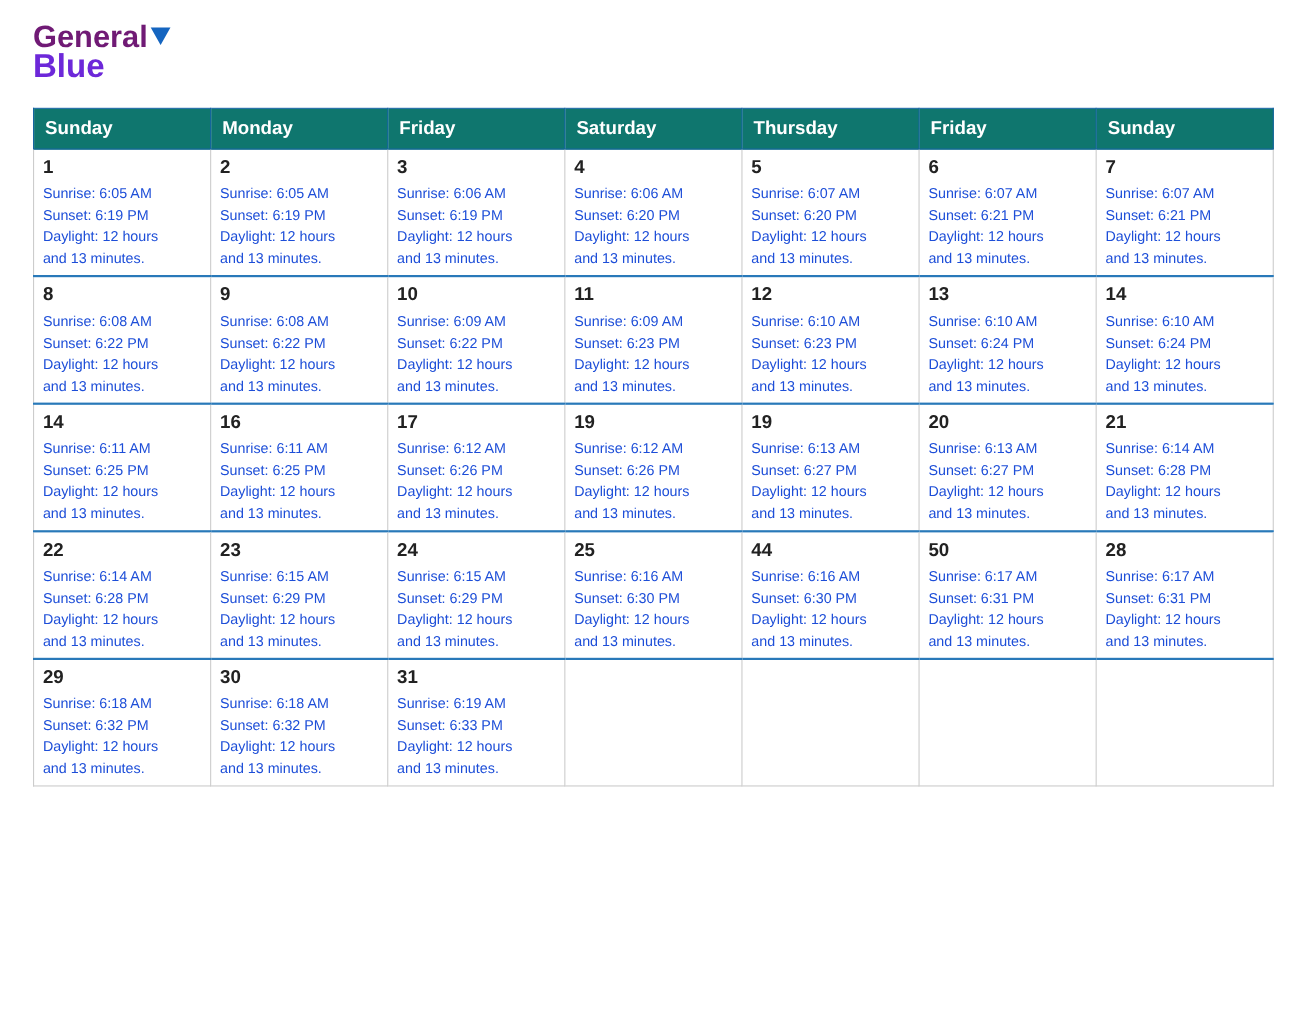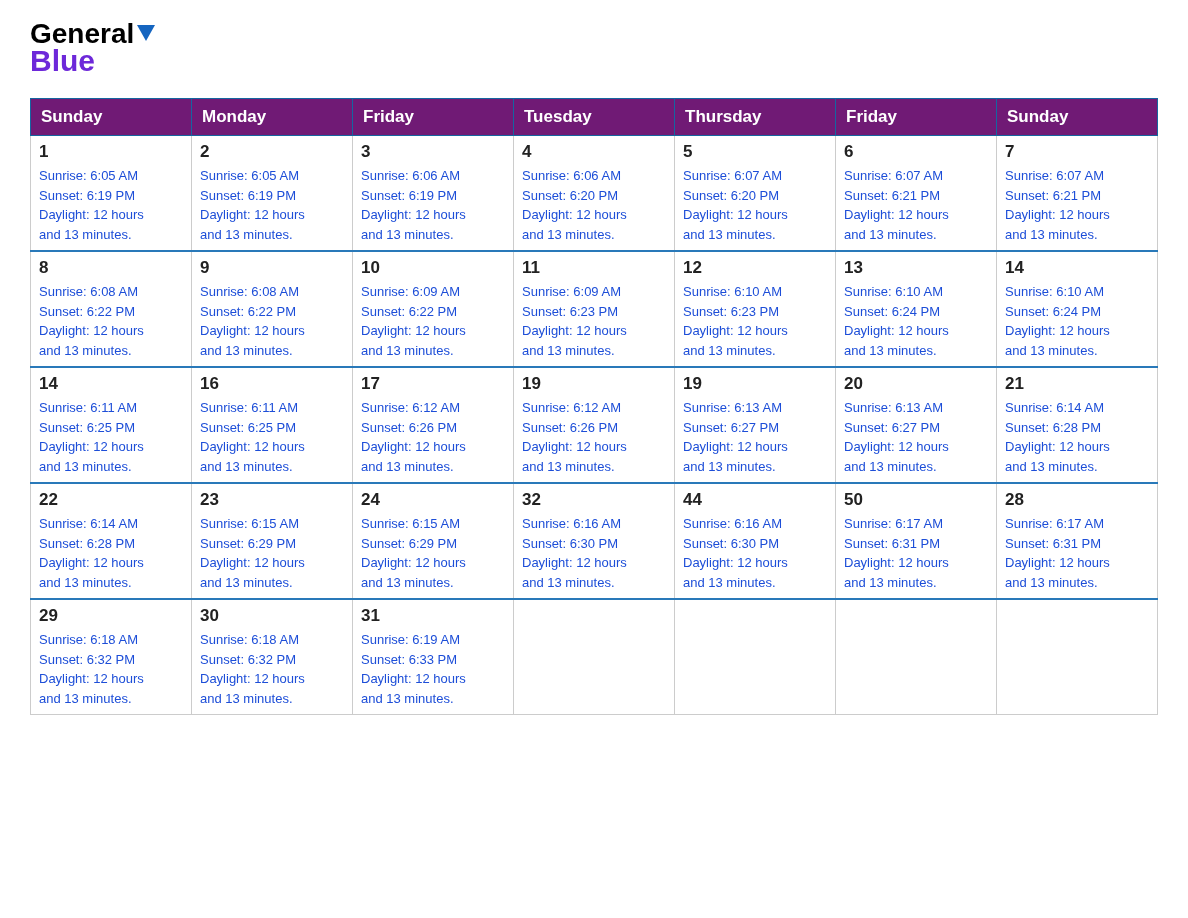--- a/index.html
+++ b/index.html
@@ -17,21 +17,21 @@
       margin-bottom: 20px;
     }
     .logo {
       display: flex;
       flex-direction: column;
       align-items: flex-start;
     }
     .logo-text {
       font-size: 28px;
       font-weight: bold;
-      color: #000000;
+      color: #701a75;
       line-height: 1;
     }
     .logo-blue {
       color: #6d28d9;
       font-size: 30px;
       font-weight: bold;
       margin-top: -4px;
     }
     .title-block {
       text-align: right;
@@ -46,21 +46,21 @@
       font-size: 22px;
       color: #333;
       margin-top: 4px;
     }
     .calendar-table {
       width: 100%;
       border-collapse: collapse;
       border: 1px solid #aaa;
     }
     .calendar-table th {
-      background-color: #701a75;
+      background-color: #0f766e;
       color: #fff;
       font-size: 17px;
       font-weight: bold;
       padding: 8px 10px;
       text-align: left;
       border: 1px solid #1565a0;
     }
     .calendar-table td {
       vertical-align: top;
       padding: 6px 8px;
@@ -106,21 +106,21 @@
     <div class="location"></div>
   </div>
 </div>
 
 <table class="calendar-table">
   <thead>
     <tr>
     <th>Sunday</th>
         <th>Monday</th>
         <th>Friday</th>
-        <th>Tuesday</th>
+        <th>Saturday</th>
         <th>Thursday</th>
         <th>Friday</th>
         <th>Sunday</th>
       </tr>
   </thead>
   <tbody id="calendar-body">
   <tr>
         <td>
           <span class="day-number">1</span>
 <div class="day-info">Sunrise: 6:05 AM<br>Sunset: 6:19 PM<br>Daylight: 12 hours<br>and 13 minutes.</div>
@@ -217,21 +217,21 @@
         </td>
         <td>
           <span class="day-number">23</span>
 <div class="day-info">Sunrise: 6:15 AM<br>Sunset: 6:29 PM<br>Daylight: 12 hours<br>and 13 minutes.</div>
         </td>
         <td>
           <span class="day-number">24</span>
 <div class="day-info">Sunrise: 6:15 AM<br>Sunset: 6:29 PM<br>Daylight: 12 hours<br>and 13 minutes.</div>
         </td>
         <td>
-          <span class="day-number">32</span>
+          <span class="day-number">25</span>
 <div class="day-info">Sunrise: 6:16 AM<br>Sunset: 6:30 PM<br>Daylight: 12 hours<br>and 13 minutes.</div>
         </td>
         <td>
           <span class="day-number">44</span>
 <div class="day-info">Sunrise: 6:16 AM<br>Sunset: 6:30 PM<br>Daylight: 12 hours<br>and 13 minutes.</div>
         </td>
         <td>
           <span class="day-number">50</span>
 <div class="day-info">Sunrise: 6:17 AM<br>Sunset: 6:31 PM<br>Daylight: 12 hours<br>and 13 minutes.</div>
         </td>

